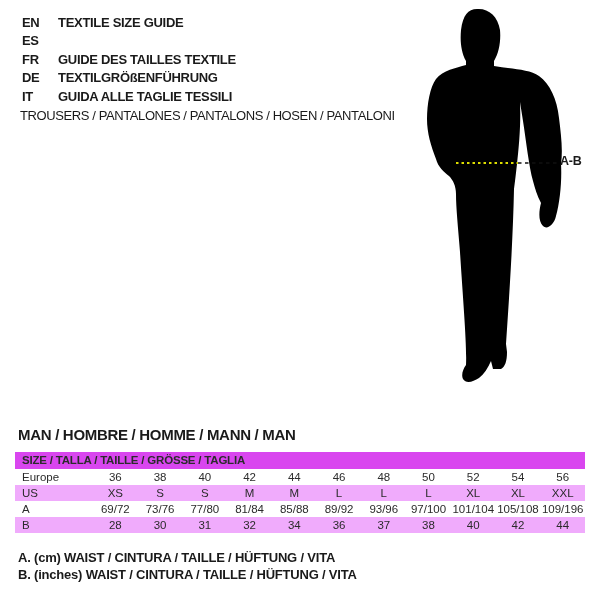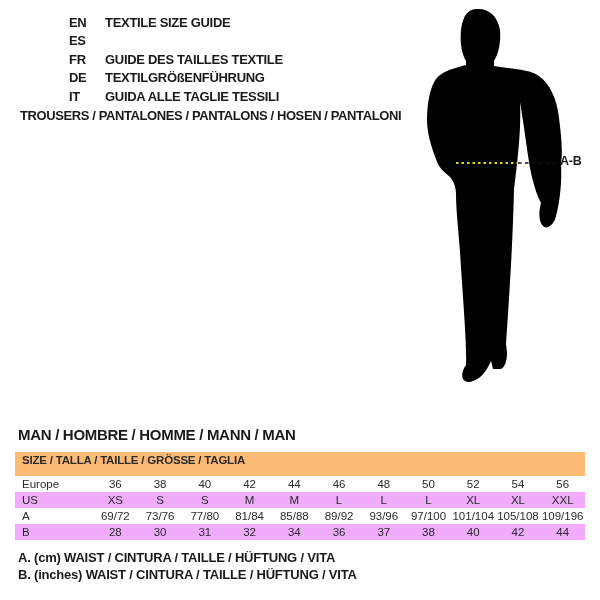--- a/index.html
+++ b/index.html
@@ -1,43 +1,43 @@
 <!DOCTYPE html>
 <html><head>
 <meta charset="utf-8">
 <style>
   html,body { margin:0; padding:0; background:#fff; }
   .canvas {
     position:relative; width:600px; height:600px; background:#ffffff;
     font-family:"Liberation Sans", sans-serif; color:#1a1a1a; overflow:hidden;
   }
   
-  .lang-block { position:absolute; left:22px; top:13px;margin-left:47px; }
+  .lang-block { position:absolute; left:22px; top:13px; }
   .lang-row { display:flex; height:18.5px; align-items:center; }
   .lang-code { width:36px; font-size:13px; font-weight:bold; letter-spacing:-0.3px; }
   .lang-text { font-size:13px; font-weight:bold; letter-spacing:-0.3px; white-space:nowrap; }
   .garment-title {
-    position:absolute; left:20px; top:108px; font-size:13px; font-weight:bold;
+    position:absolute; left:20px; top:108px; font-size:13px; font-weight:normal;
     letter-spacing:-0.4px; white-space:nowrap;
   }
   
   .figure-wrap { position:absolute; left:410px; top:0; width:190px; height:400px; }
   .ab-label {
     position:absolute; left:560px; top:154px; font-size:12.5px; font-weight:bold;
     letter-spacing:-0.2px;
   }
   
   .section-title {
     position:absolute; left:18px; top:426px; font-size:15px; font-weight:bold;
     letter-spacing:-0.3px; white-space:nowrap;
   }
   
   .size-table { position:absolute; left:15px; top:452px; width:570px; font-size:11.5px; color:#2b2b2b; }
   .thead {
-    height:24px; line-height:16px; background:#fdba74; font-weight:bold;
+    height:17px; line-height:16px; background:#d946ef; font-weight:bold;
     padding-left:7px; box-sizing:border-box; letter-spacing:-0.2px;
   }
   .trow { display:flex; height:16px; line-height:16px; }
   .trow.stripe { background:#f0abfc; }
   .tlabel { width:78px; padding-left:7px; box-sizing:border-box; }
   .tcell { flex:1; text-align:center; white-space:nowrap; }
   
   .footnotes { position:absolute; left:18px; top:550px; }
   .footnote { height:17px; font-size:13px; font-weight:bold; letter-spacing:-0.2px; white-space:nowrap; }
 </style>

